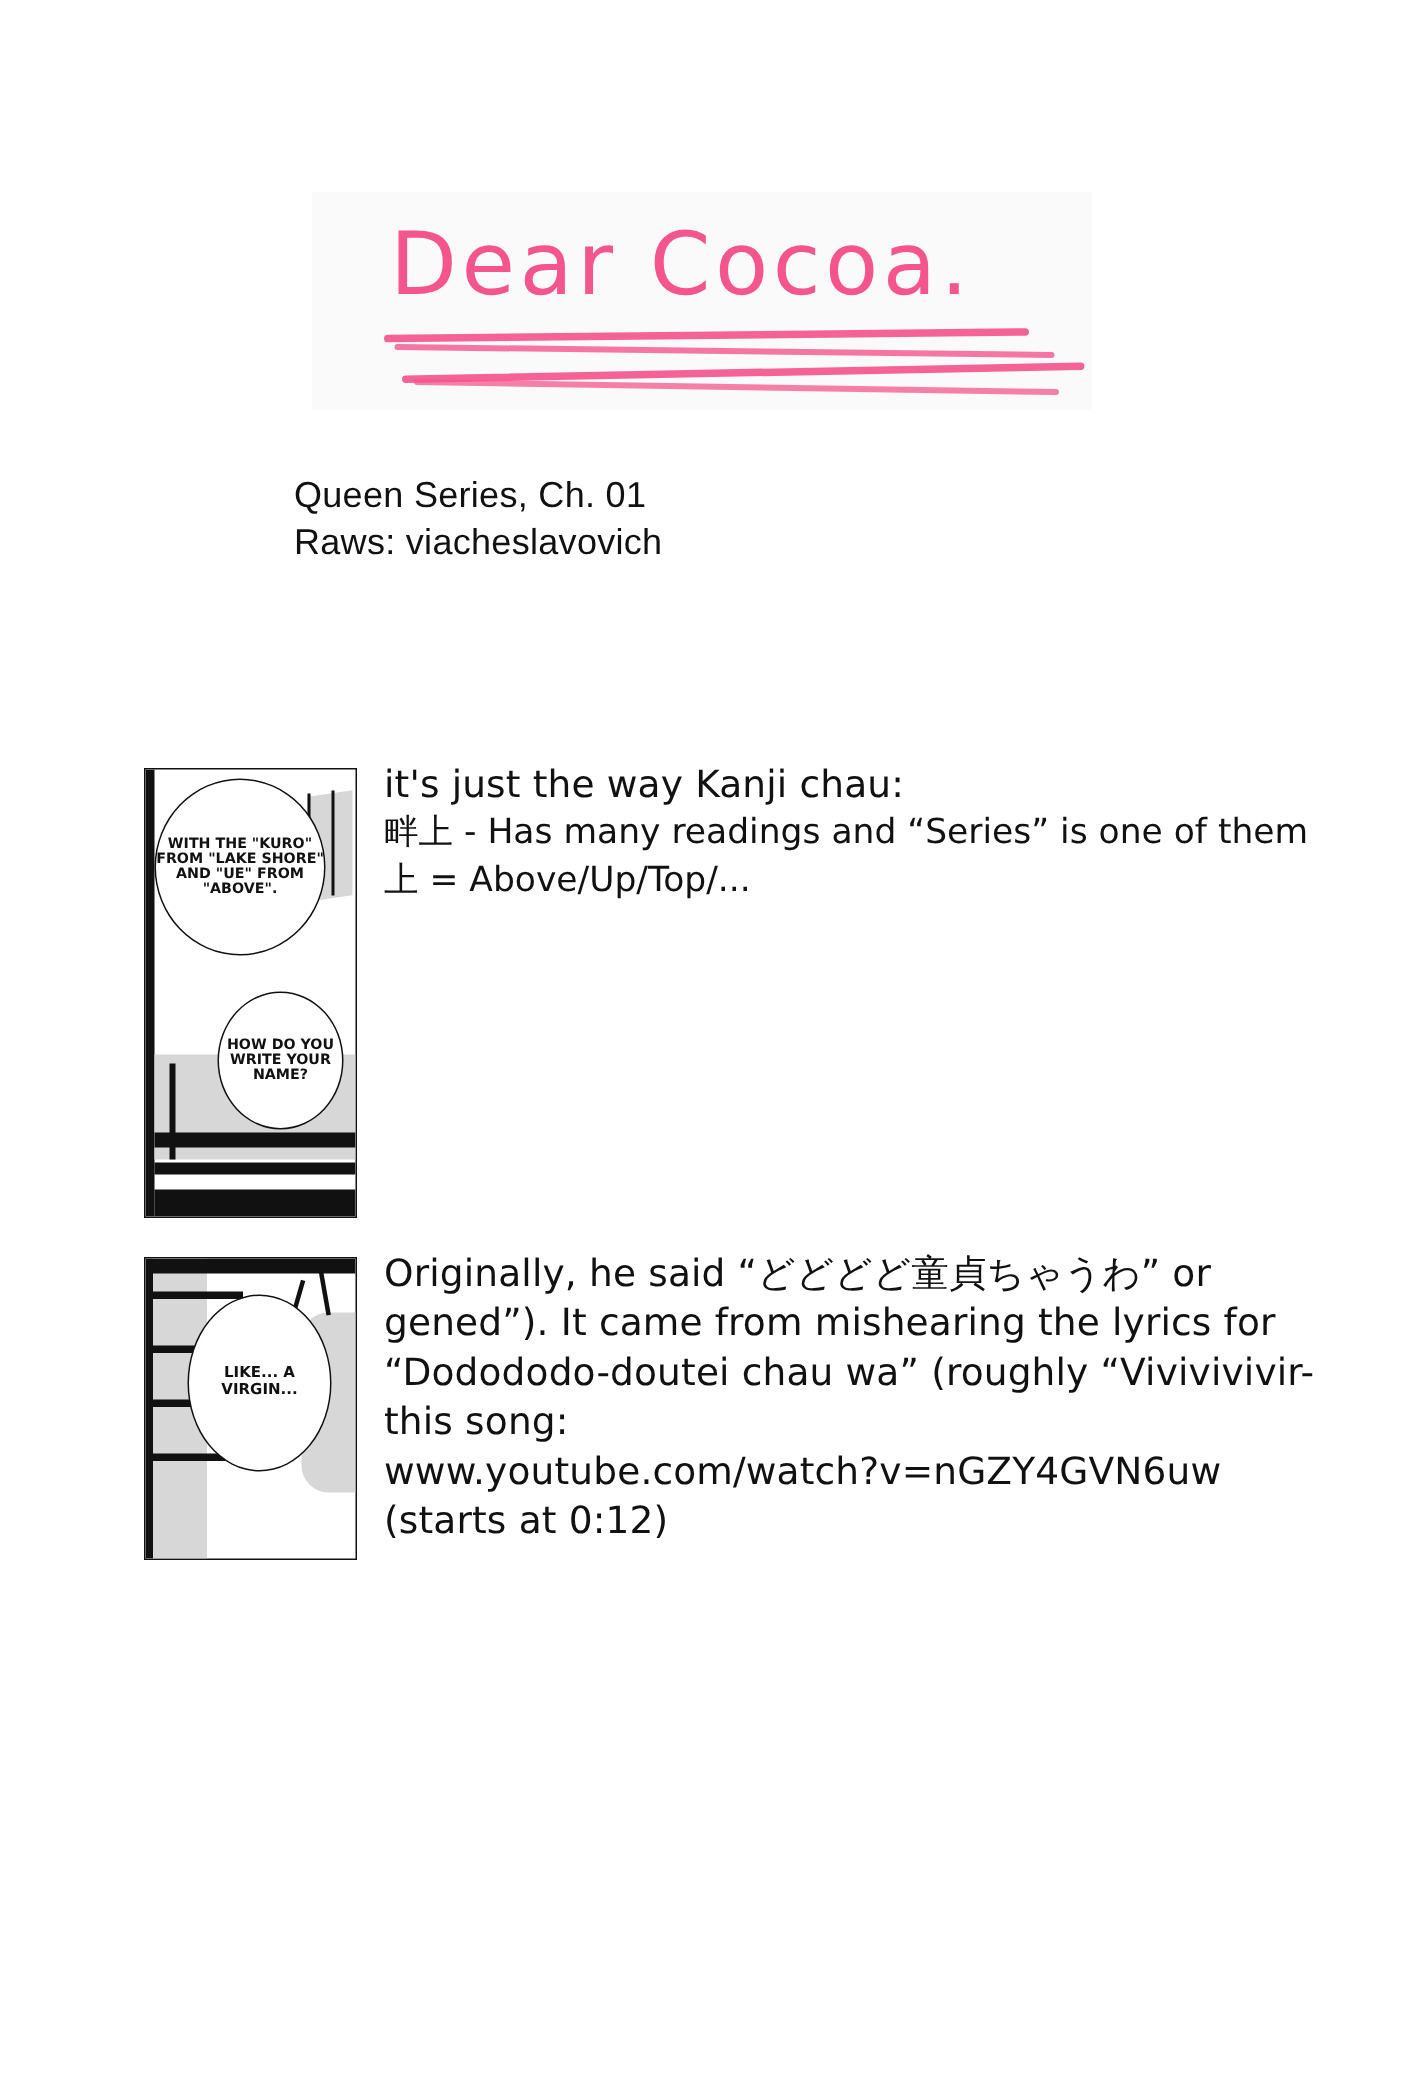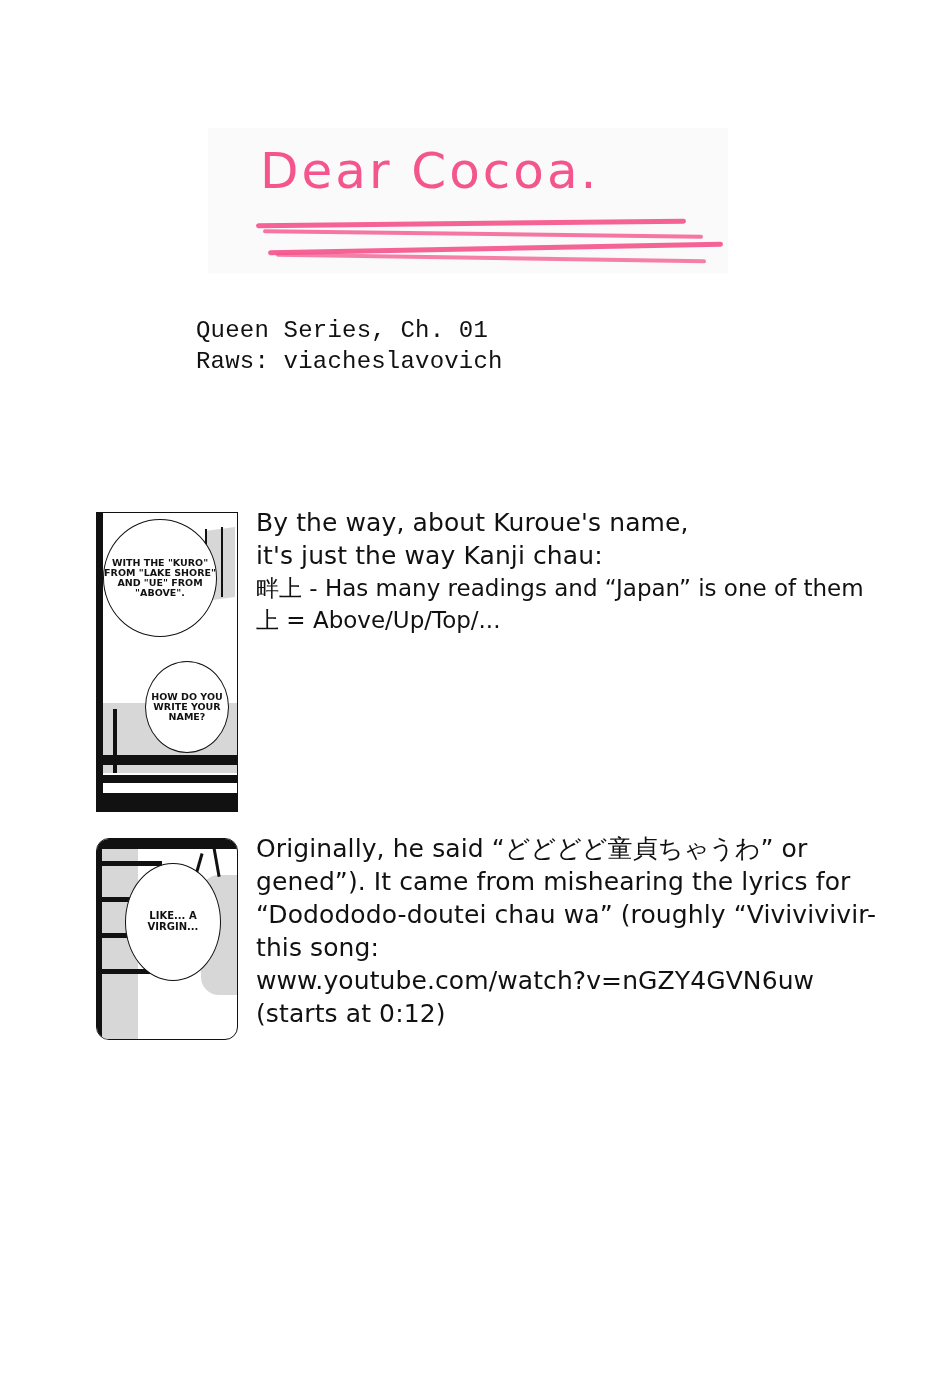--- a/index.html
+++ b/index.html
@@ -22,21 +22,21 @@
     top: 128px;
     width: 520px;
     height: 145px;
     background: #fafafa;
   }
   #logo-text {
     position: absolute;
     left: 52px;
     top: 14px;
     font-family: "DejaVu Sans", sans-serif;
-    font-size: 50px;
+    font-size: 58px;
     letter-spacing: 3px;
     color: #f4558c;
     font-weight: 400;
     text-align: right;
   }
   .underline-squiggle {
     position: absolute;
     height: 5px;
     background: #f4558c;
     border-radius: 3px;
@@ -46,41 +46,41 @@
   #u2 { left: 55px; top: 104px; width: 440px; height: 4px; transform: rotate(0.7deg); opacity:.8;}
   #u3 { left: 60px; top: 118px; width: 455px; transform: rotate(-1.1deg); }
   #u4 { left: 68px; top: 128px; width: 430px; height: 4px; transform: rotate(0.9deg); opacity:.75;}
 
   
   #credits {
     position: absolute;
     left: 196px;
     top: 315px;
     width: 700px;
-    font-family: Liberation Mono, monospace;
+    font-family: Liberation Sans, sans-serif;
     font-size: 24px;
     line-height: 31px;
     color: #111;
     letter-spacing: .2px;
   }
   #credits div { white-space: pre; }
 
   
   .note-row { position: absolute; }
   #note-1 { left: 96px; top: 512px; }
   #note-2 { left: 96px; top: 838px; }
 
   .panel {
     position: relative;
     background: #ffffff;
     border: 1px solid #111;
     overflow: hidden;
   }
   #panel-1 { width: 140px; height: 298px; }
-  #panel-2 { width: 140px; height: 200px; border-radius: 13px; }
+  #panel-2 { width: 140px; height: 200px; }
 
   
   .blk { position: absolute; background: #111; }
   .gry { position: absolute; background: #d7d7d7; }
 
   .bubble {
     position: absolute;
     background: #fff;
     border: 1.6px solid #111;
     border-radius: 50%;
@@ -158,23 +158,22 @@
     <div class="bubble" id="b2">
       <span>HOW
 DO YOU
 WRITE
 YOUR
 NAME?</span>
     </div>
   </div>
 
   <div class="note-text">
-    <div class="hand">By the way, about Kuroue's name,</div>
     <div class="hand">it's just the way Kanji chau:</div>
-    <div class="plain">畔上 - Has many readings and “Japan” is one of them</div>
+    <div class="plain">畔上 - Has many readings and “Series” is one of them</div>
     <div class="plain">上 = Above/Up/Top/...</div>
   </div>
 </div>
 
 <div class="note-row" id="note-2">
   <div class="panel" id="panel-2">
     <div class="blk" style="left:0;top:0;width:5px;height:200px;"></div>
     <div class="gry" style="left:5px;top:0;width:36px;height:200px;"></div>
     <div class="blk" style="left:5px;top:0;width:135px;height:10px;"></div>
     <div class="blk" style="left:5px;top:22px;width:60px;height:5px;"></div>

